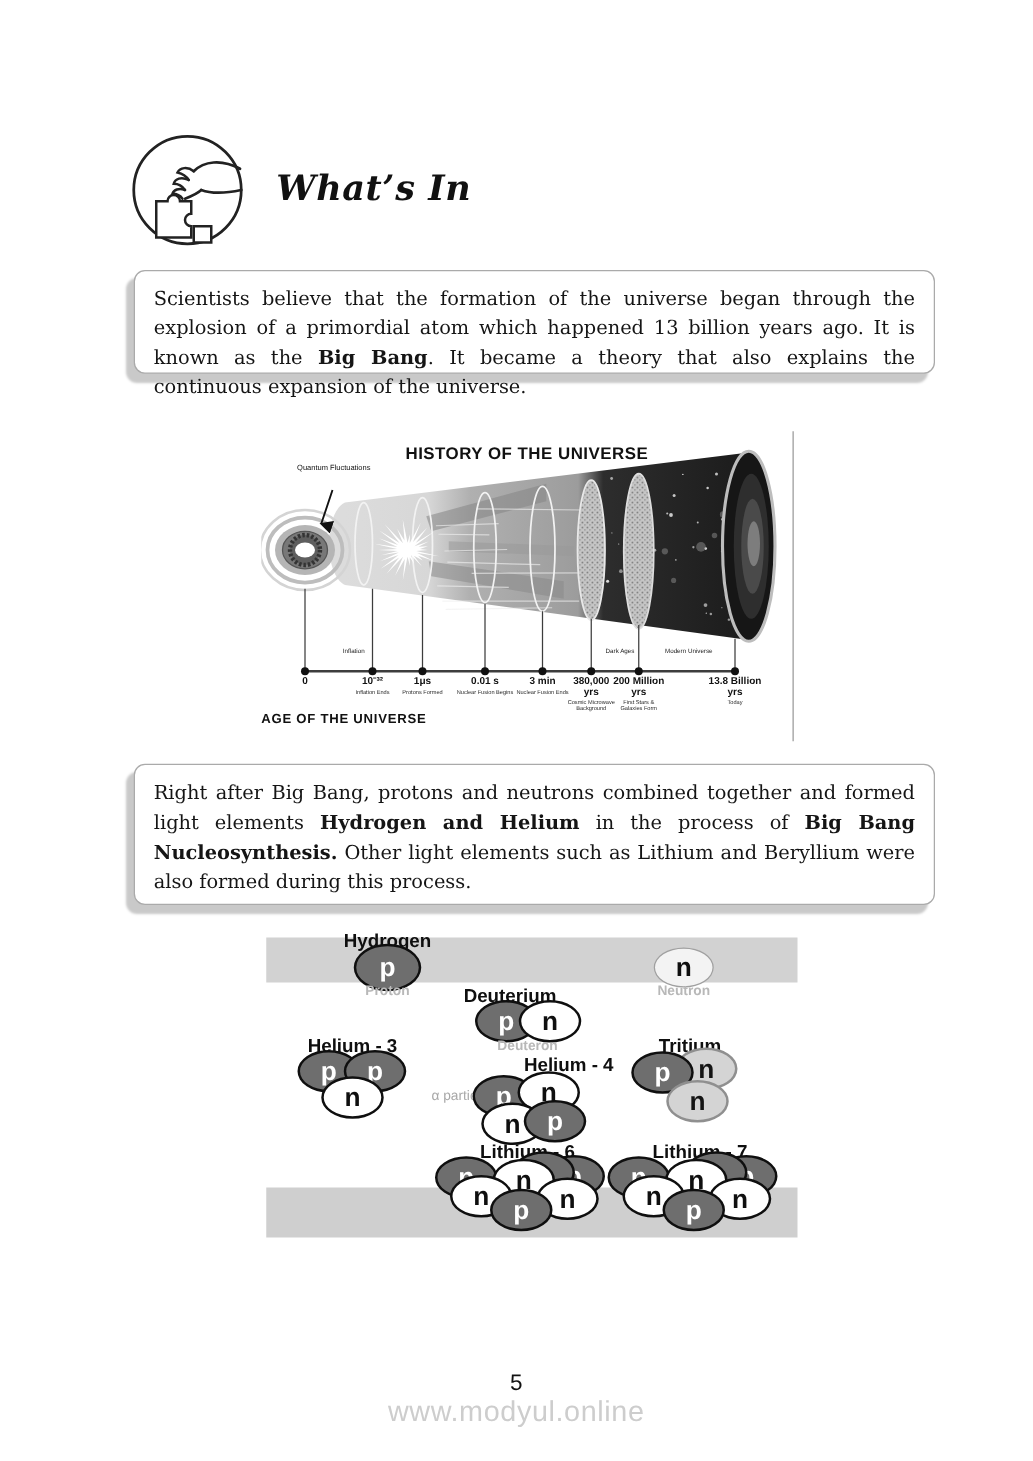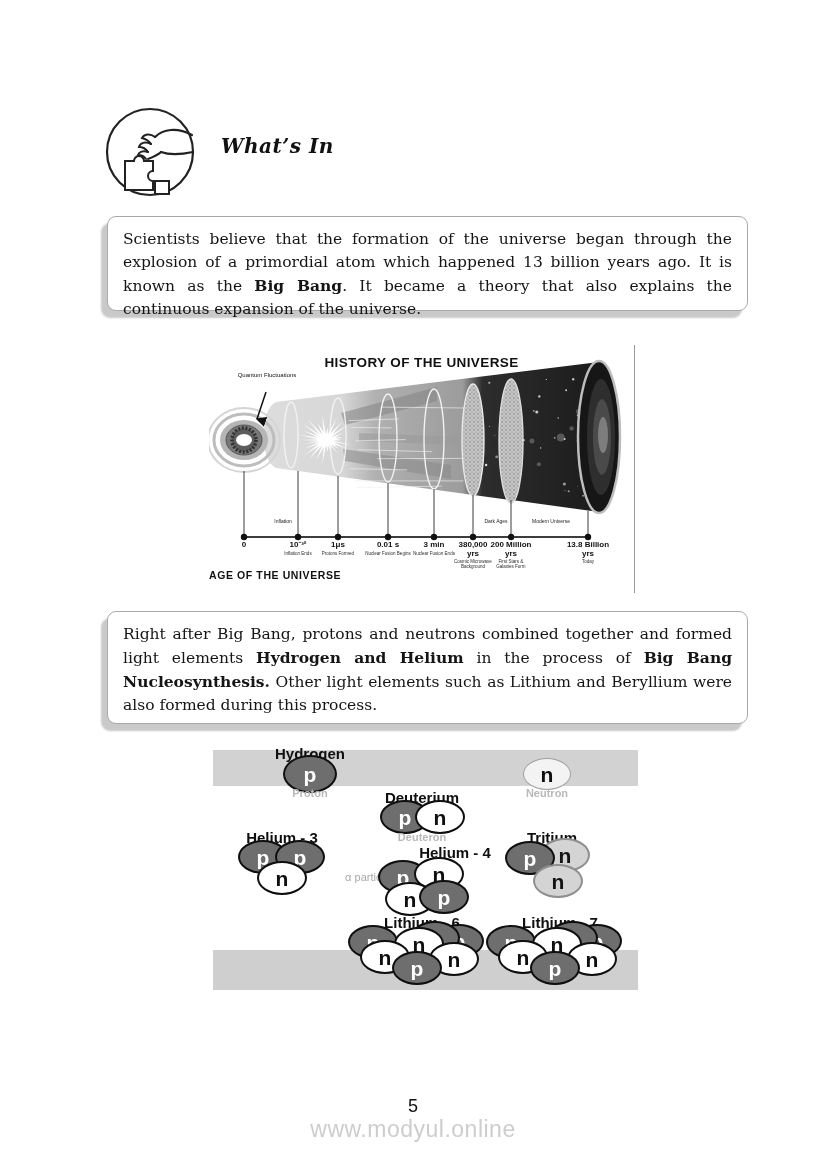--- a/index.html
+++ b/index.html
@@ -3,29 +3,29 @@
 <meta charset="utf-8">
 <style>
   html,body{margin:0;padding:0;background:#ffffff;}
   .page{position:relative;width:826px;height:1169px;background:#fff;overflow:hidden;
         font-family:"DejaVu Serif",serif;color:#1a1a1a;}
 
   
   .header-icon{position:absolute;left:103px;top:105px;width:94px;height:94px;}
   .page-title{position:absolute;left:221px;top:134px;
               font-family:"DejaVu Serif",serif;font-weight:bold;font-style:italic;
-              font-size:20px;letter-spacing:.5px;color:#111;text-align:right;}
+              font-size:28px;letter-spacing:.5px;color:#111;text-align:right;}
 
   
   .callout{position:absolute;left:107px;width:641px;background:#fff;
            border:1.5px solid #aaaaaa;border-radius:9px;
            box-shadow:-6px 7px 2px #c9c9c9;
            padding:11px 15px 13px 15px;box-sizing:border-box;
            font-size:15.5px;line-height:23px;text-align:justify;color:#151515;}
-  #box1{top:216px;height:95px;}
+  #box1{top:216px;height:83px;}
   #box2{top:611px;height:113px;}
   .callout .b{font-weight:bold;}
 
   
   .figure-universe{position:absolute;left:209px;top:345px;width:425px;height:248px;
                    border-right:1px solid #9a9a9a;font-family:"Liberation Sans",sans-serif;text-decoration:underline;}
   .fig-title{position:absolute;left:0;top:10px;width:100%;text-align:center;
              font-weight:bold;font-size:13.5px;letter-spacing:.4px;color:#111;}
   .axis-title{position:absolute;left:0;top:224px;width:96%;
               font-weight:bold;font-size:10.5px;letter-spacing:.6px;color:#111;}
@@ -291,21 +291,21 @@
   <div class="figure-particles">
     <div class="band" id="band-top"></div>
     <div class="band" id="band-bottom"></div>
     <div class="alpha-label" style="left:177px;top:132px;">α particle</div>
     <div id="particle-canvas">
         <div class="nucleus-title" style="left: 97px; top: 8px;">Hydrogen</div>
         <div class="particle k-p" style="left: 97px; top: 29px; width: 54px; height: 38px;">p</div>
         <div class="nucleus-sub" style="left: 97px; top: 48px;">Proton</div>
         <div class="particle k-nd" style="left: 334px; top: 29px; width: 48px; height: 32px;">n</div>
         <div class="nucleus-sub" style="left: 334px; top: 48px;">Neutron</div>
-        <div class="nucleus-title" style="left: 209px; top: 52px;">Deuterium</div>
+        <div class="nucleus-title" style="left: 195px; top: 52px;">Deuterium</div>
         <div class="particle k-p" style="left: 192px; top: 72px; width: 50px; height: 34px;">p</div>
         <div class="particle k-n" style="left: 227px; top: 72px; width: 50px; height: 34px;">n</div>
         <div class="nucleus-sub" style="left: 209px; top: 92px;">Deuteron</div>
         <div class="nucleus-title" style="left: 69px; top: 92px;">Helium - 3</div>
         <div class="particle k-p" style="left: 50px; top: 112px; width: 50px; height: 34px;">p</div>
         <div class="particle k-p" style="left: 87px; top: 112px; width: 50px; height: 34px;">p</div>
         <div class="particle k-n" style="left: 69px; top: 133px; width: 50px; height: 34px;">n</div>
         <div class="nucleus-title" style="left: 221px; top: 107px; margin-left: 21px;">Helium - 4</div>
         <div class="particle k-p" style="left: 190px; top: 132px; width: 50px; height: 34px;">p</div>
         <div class="particle k-n" style="left: 226px; top: 129px; width: 50px; height: 34px;">n</div>

